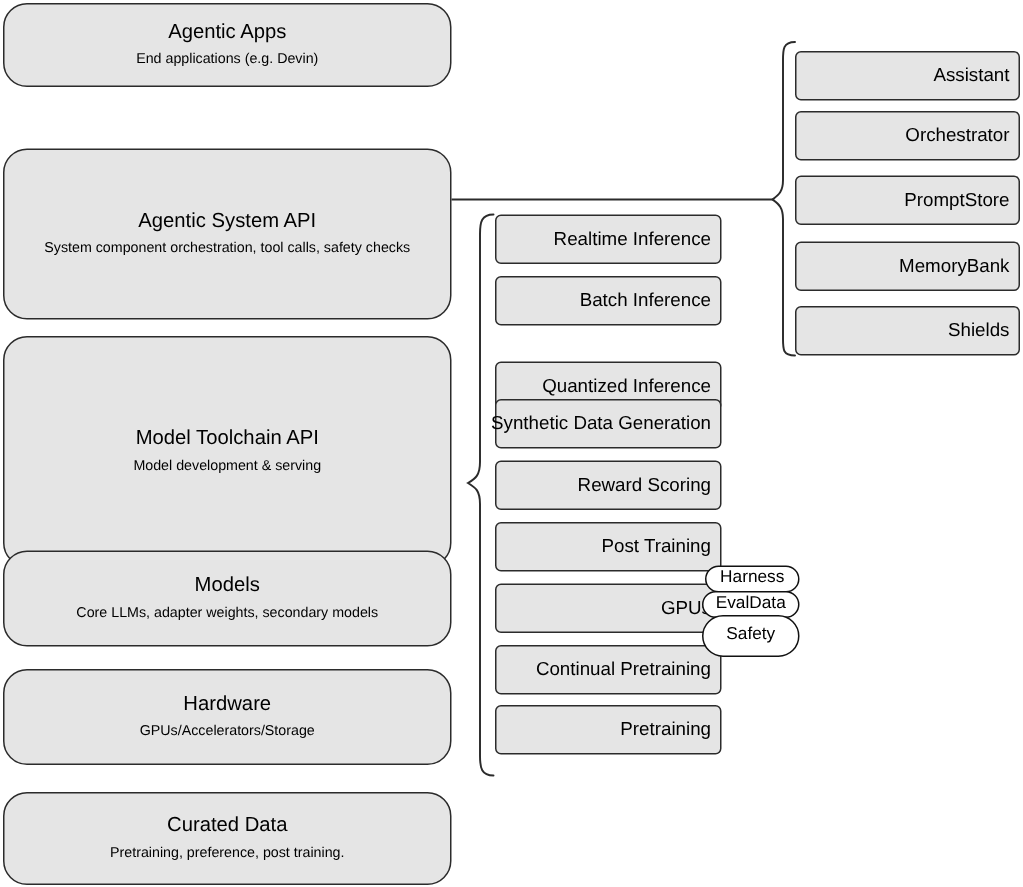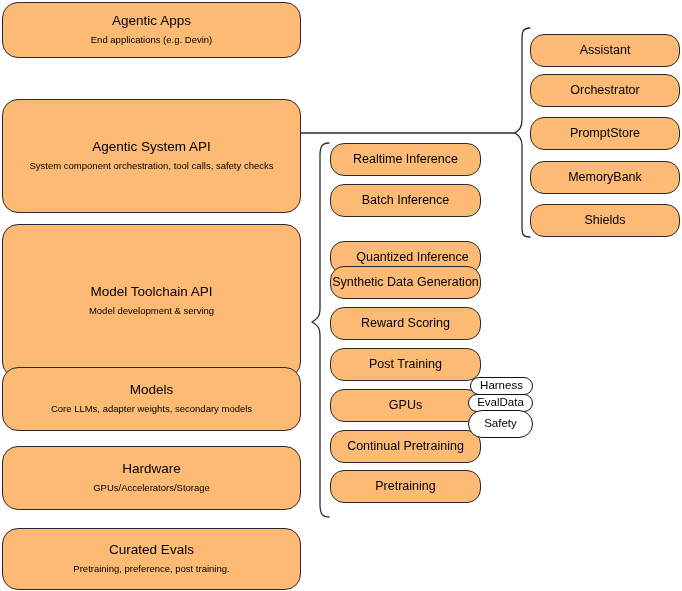--- a/index.html
+++ b/index.html
@@ -19,21 +19,21 @@
     background: #ffffff;
     overflow: hidden;
   }
 
   
   .box {
     position: absolute;
     box-sizing: border-box;
     border: 1.3px solid #2b2b2b;
     border-radius: 14px;
-    background: #fdba74;
+    background: #e5e5e5;
     display: flex;
     flex-direction: column;
     align-items: center;
     justify-content: center;
     text-align: center;
     padding: 2px 6px;
   }
   .box .title {
     font-size: 13.5px;
     line-height: 1.25;
@@ -50,22 +50,23 @@
 
   
   .layer {
     left: 2px;
     width: 299px;
     border-radius: 16px;
   }
 
   
   .item {
-    border-radius: 14px;
+    border-radius: 4px;
     border-width: 1.4px;
+    align-items: flex-end;
   }
   .item .title {
     font-size: 12.5px;
     margin: 0;
   }
 
   .mid-item {
     left: 330px;
     width: 151px;
     height: 33px;
@@ -125,21 +126,21 @@
     <div class="title">Models</div>
     <div class="sub">Core LLMs, adapter weights, secondary models</div>
   </div>
 
   <div class="box layer" style="top:446px; height:64px;">
     <div class="title">Hardware</div>
     <div class="sub">GPUs/Accelerators/Storage</div>
   </div>
 
   <div class="box layer" style="top:528px; height:62px;">
-    <div class="title">Curated Evals</div>
+    <div class="title">Curated Data</div>
     <div class="sub">Pretraining, preference, post training.</div>
   </div>
 
   <div class="connector" style="left:0; top:0; width:682px; height:591px;">
     <svg width="682" height="591" viewBox="0 0 682 591" fill="none" xmlns="http://www.w3.org/2000/svg" aria-hidden="true">
 
       <path d="M301 133 H 516" stroke="#2b2b2b" stroke-width="1.3" fill="none"></path>
 
       <path d="M530 28
                C 522 28, 522 33, 522 40

